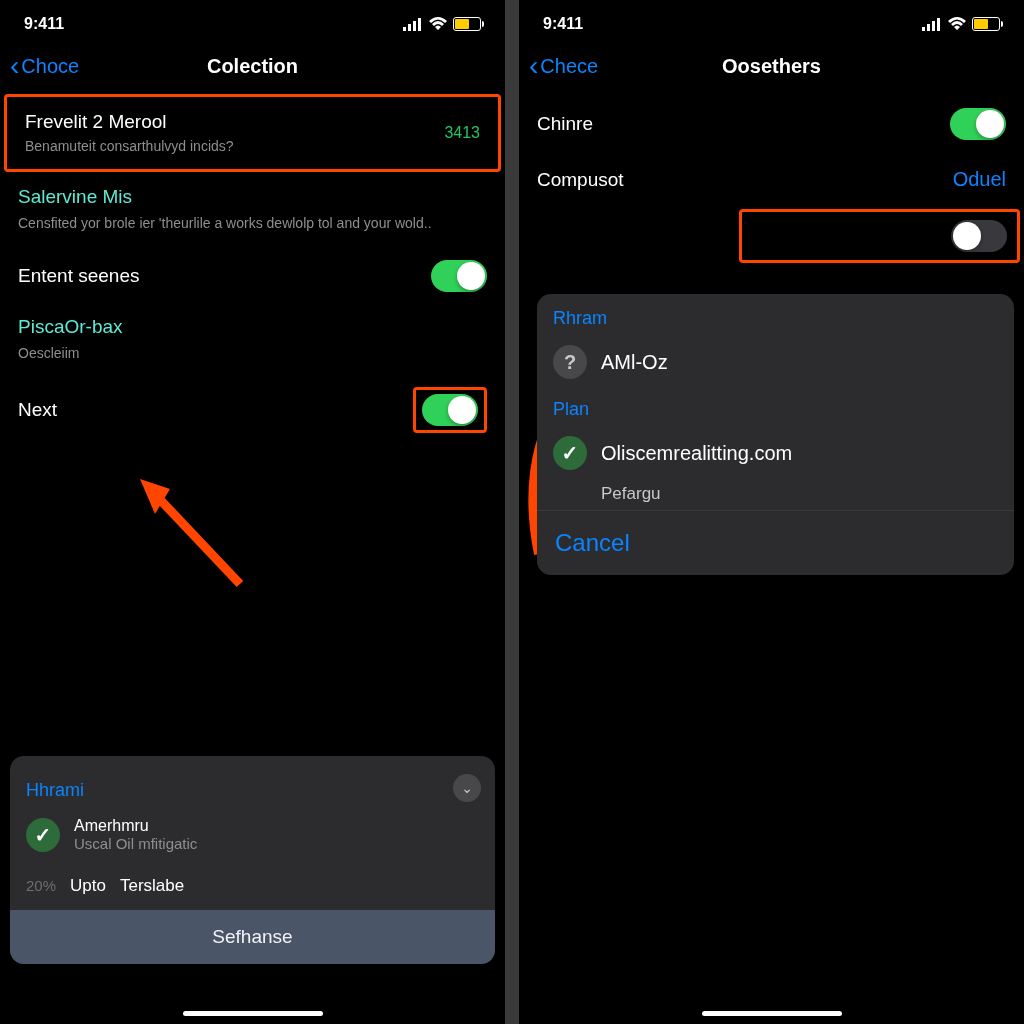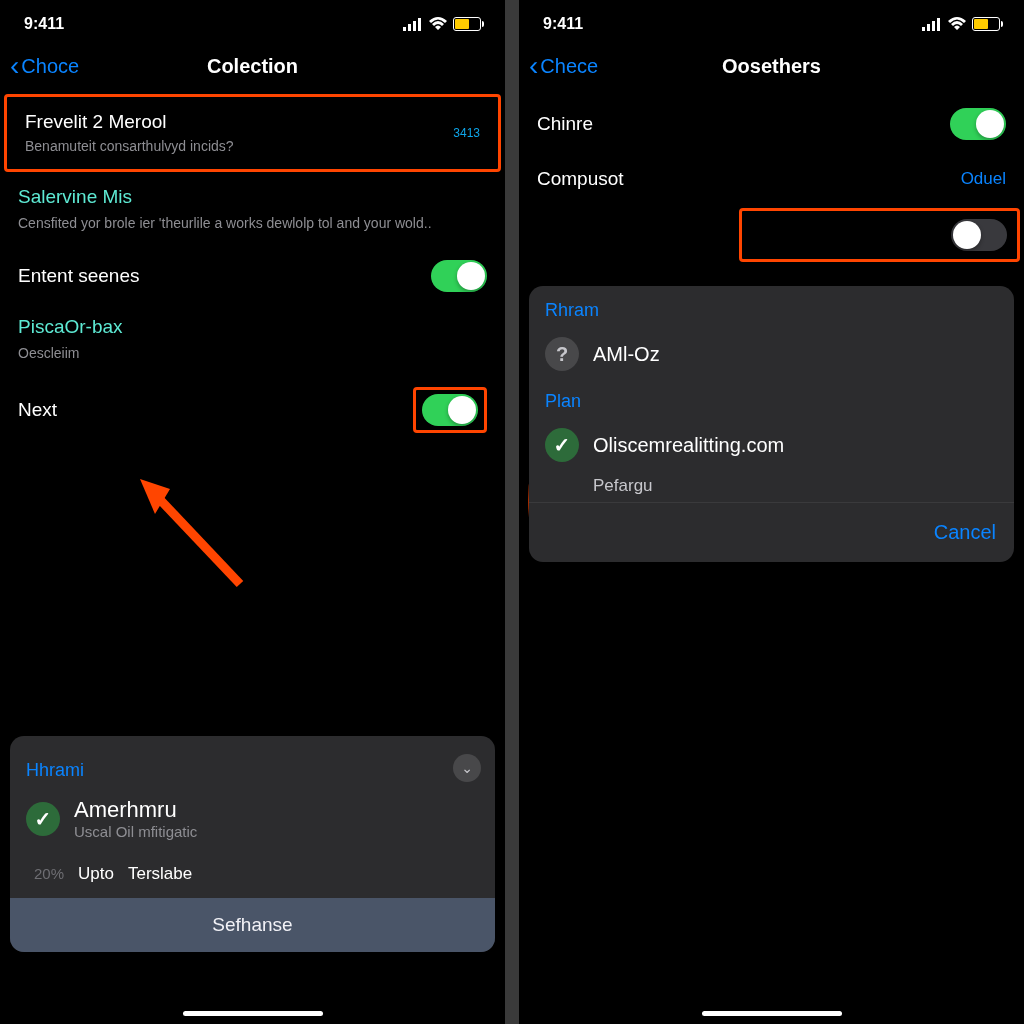--- a/index.html
+++ b/index.html
@@ -14,45 +14,45 @@
 .battery::after{content:'';position:absolute;right:-4px;top:3px;width:2px;height:6px;background:#fff;border-radius:0 2px 2px 0}
 .battery-fill{background:#ffcc00;height:100%;width:60%;border-radius:1px}
 .nav-bar{display:flex;align-items:center;padding:8px 10px 14px;position:relative;height:50px}
 .back-btn{display:flex;align-items:center;color:#0a84ff;font-size:20px;gap:2px}
 .back-chevron{font-size:28px;font-weight:300;line-height:1}
 .nav-title{position:absolute;left:50%;transform:translateX(-50%);color:#fff;font-size:20px;font-weight:700}
 .content{flex:1;position:relative}
 .setting-row{display:flex;align-items:center;justify-content:space-between;padding:14px 18px;min-height:50px}
 .setting-label{color:#fff;font-size:19px}
 .setting-sub{color:#8e8e93;font-size:14px;margin-top:4px;line-height:1.3}
-.setting-value{color:#0ea5e9;font-size:12px}
-.setting-link{color:#0a84ff;font-size:17px}
+.setting-value{color:#22c55e;font-size:16px}
+.setting-link{color:#0a84ff;font-size:20px}
 .toggle{width:56px;height:32px;border-radius:16px;position:relative;flex-shrink:0}
 .toggle.on{background:#30d158}
 .toggle.off{background:#39393d}
 .toggle-knob{width:28px;height:28px;background:#fff;border-radius:50%;position:absolute;top:2px;box-shadow:0 2px 4px rgba(0,0,0,.3)}
 .toggle.on .toggle-knob{right:2px}
 .toggle.off .toggle-knob{left:2px}
 .highlight-box{border:3px solid #ff4500;border-radius:4px}
 .section-block{padding:14px 18px}
 .section-title{color:#5eead4;font-size:19px;margin-bottom:6px}
 .sheet{position:absolute;left:10px;right:10px;background:#2c2c2e;border-radius:14px;overflow:hidden}
 .sheet-header{color:#0a84ff;font-size:18px;padding:14px 16px 6px;font-weight:400}
 .sheet-item{display:flex;align-items:center;padding:10px 16px;gap:14px}
 .check-circle{width:34px;height:34px;border-radius:50%;display:flex;align-items:center;justify-content:center;flex-shrink:0}
 .check-circle.green{background:#2d6b3a}
 .check-circle.grey{background:#48484a}
 .check-mark{color:#fff;font-size:20px;font-weight:bold}
 .question-mark{color:#c7c7cc;font-size:20px;font-weight:600}
 .sheet-item-text{color:#fff;font-size:20px}
 .sheet-item-sub{color:#8e8e93;font-size:15px}
-.sheet-bottom{padding:14px 24px;color:#fff;font-size:17px;display:flex;align-items:baseline;gap:14px}
+.sheet-bottom{padding:14px 16px;color:#fff;font-size:17px;display:flex;align-items:baseline;gap:14px}
 .sheet-percent{color:#6e6e73;font-size:15px}
 .sheet-action{background:#4a5568;color:#f2f2f7;text-align:center;padding:16px;font-size:19px}
-.cancel-btn{text-align:right;padding:18px;color:#0a84ff;font-size:20px;border-top:1px solid #3a3a3c}
+.cancel-btn{text-align:left;padding:18px;color:#0a84ff;font-size:24px;border-top:1px solid #3a3a3c}
 .home-indicator{position:absolute;bottom:8px;left:50%;transform:translateX(-50%);width:140px;height:5px;background:#fff;border-radius:3px}
 .chevron-badge{width:28px;height:28px;background:#48484a;border-radius:50%;display:flex;align-items:center;justify-content:center;color:#c7c7cc;font-size:14px}
 svg.arrow-svg{position:absolute;overflow:visible;pointer-events:none}
 </style>
 </head>
 <body>
 
 <div class="phone left">
   <div class="status-bar">
     <span class="status-time">9:411</span>
@@ -114,31 +114,31 @@
             <div class="toggle-knob"></div>
           </div>
       </div>
     </div>
 
     <svg class="arrow-svg" style="left:130px;top:380px;width:140px;height:120px">
       <path d="M110 110 L20 15" stroke="#ff4500" stroke-width="9" fill="none"></path>
       <polygon points="10,5 40,15 25,40" fill="#ff4500"></polygon>
     </svg>
 
-    <div class="sheet" style="bottom:72px;">
+    <div class="sheet" style="bottom:60px;">
       <div style="display:flex;justify-content:space-between;align-items:flex-start;padding-right:14px;padding-top:10px">
         <div class="sheet-header">Hhrami</div>
         <div class="chevron-badge" style="margin-top:8px">⌄</div>
       </div>
       <div class="sheet-item">
         <div class="check-circle green">
             <span class="check-mark">✓</span>
           </div>
         <div>
-          <div class="sheet-item-text" style="font-size:22px">Amerhmru</div>
+          <div class="sheet-item-text" style="font-size:16px">Amerhmru</div>
           <div class="sheet-item-sub">Uscal Oil mfitigatic</div>
         </div>
       </div>
       <div class="sheet-bottom">
         <span class="sheet-percent">20%</span>
         <span>Upto</span>
         <span>Terslabe</span>
       </div>
       <div class="sheet-action">Sefhanse</div>
     </div>
@@ -190,21 +190,21 @@
       <div class="toggle off">
           <div class="toggle-knob"></div>
         </div>
     </div>
 
     <svg class="arrow-svg" style="left:0;top:160px;width:260px;height:340px">
       <path d="M20 300 Q -10 150 120 70" stroke="#ff4500" stroke-width="10" fill="none"></path>
       <polygon points="130,55 95,80 105,105" fill="#ff4500"></polygon>
     </svg>
 
-    <div class="sheet" style="top:192px;">
+    <div class="sheet" style="top:200px;margin-left:8px;">
       <div class="sheet-header">Rhram</div>
       <div class="sheet-item">
         <div class="check-circle grey">
             <span class="question-mark">?</span>
           </div>
         <span class="sheet-item-text">AMl-Oz</span>
       </div>
       <div class="sheet-header" style="padding-top:10px">Plan</div>
       <div class="sheet-item">
         <div class="check-circle green">

